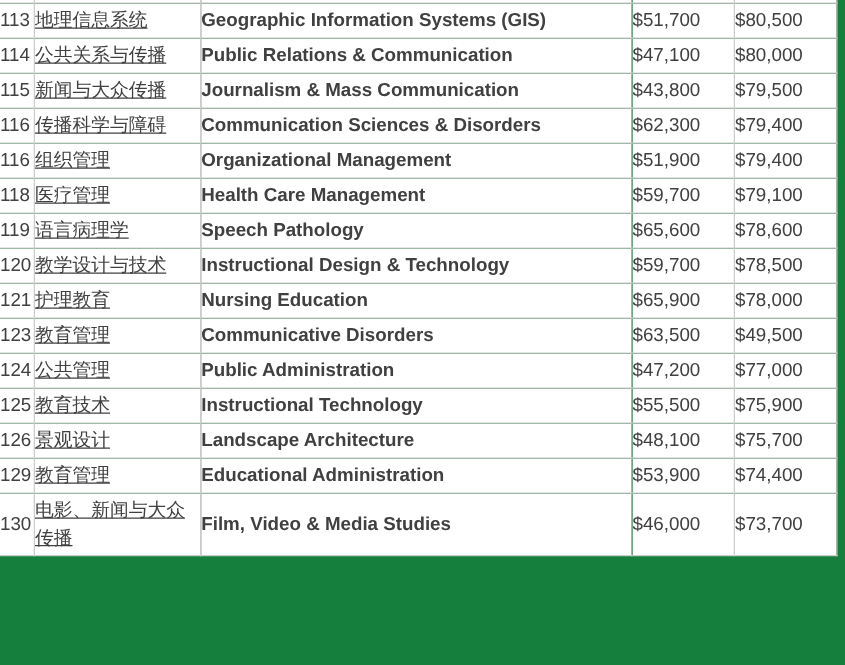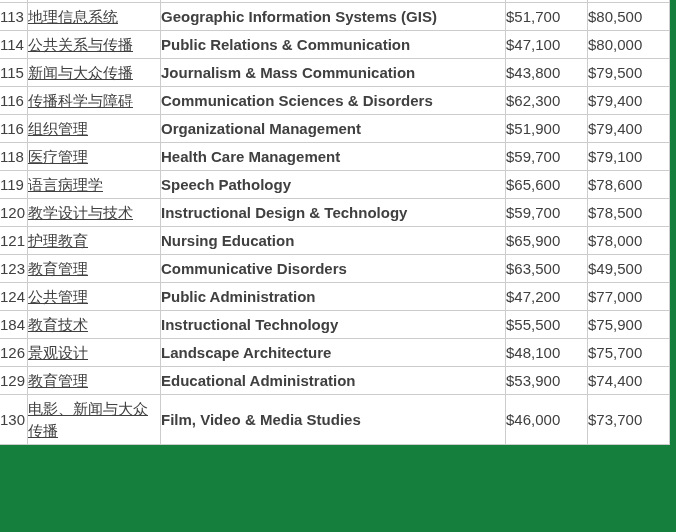--- a/index.html
+++ b/index.html
@@ -130,21 +130,21 @@
     <td class="cell-sal">$49,500</td>
   </tr>
         <tr>
     <td class="cell-rank">124</td>
     <td class="cell-zh">公共管理</td>
     <td class="cell-en">Public Administration</td>
     <td class="cell-sal">$47,200</td>
     <td class="cell-sal">$77,000</td>
   </tr>
         <tr>
-    <td class="cell-rank">184</td>
+    <td class="cell-rank">125</td>
     <td class="cell-zh">教育技术</td>
     <td class="cell-en">Instructional Technology</td>
     <td class="cell-sal">$55,500</td>
     <td class="cell-sal">$75,900</td>
   </tr>
         <tr>
     <td class="cell-rank">126</td>
     <td class="cell-zh">景观设计</td>
     <td class="cell-en">Landscape Architecture</td>
     <td class="cell-sal">$48,100</td>

